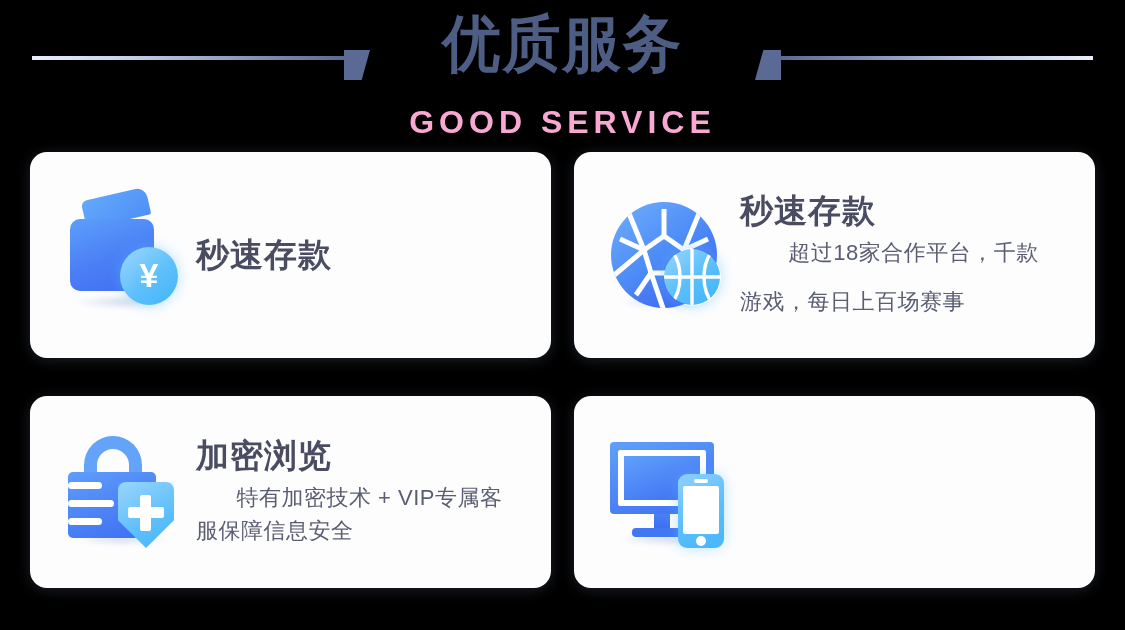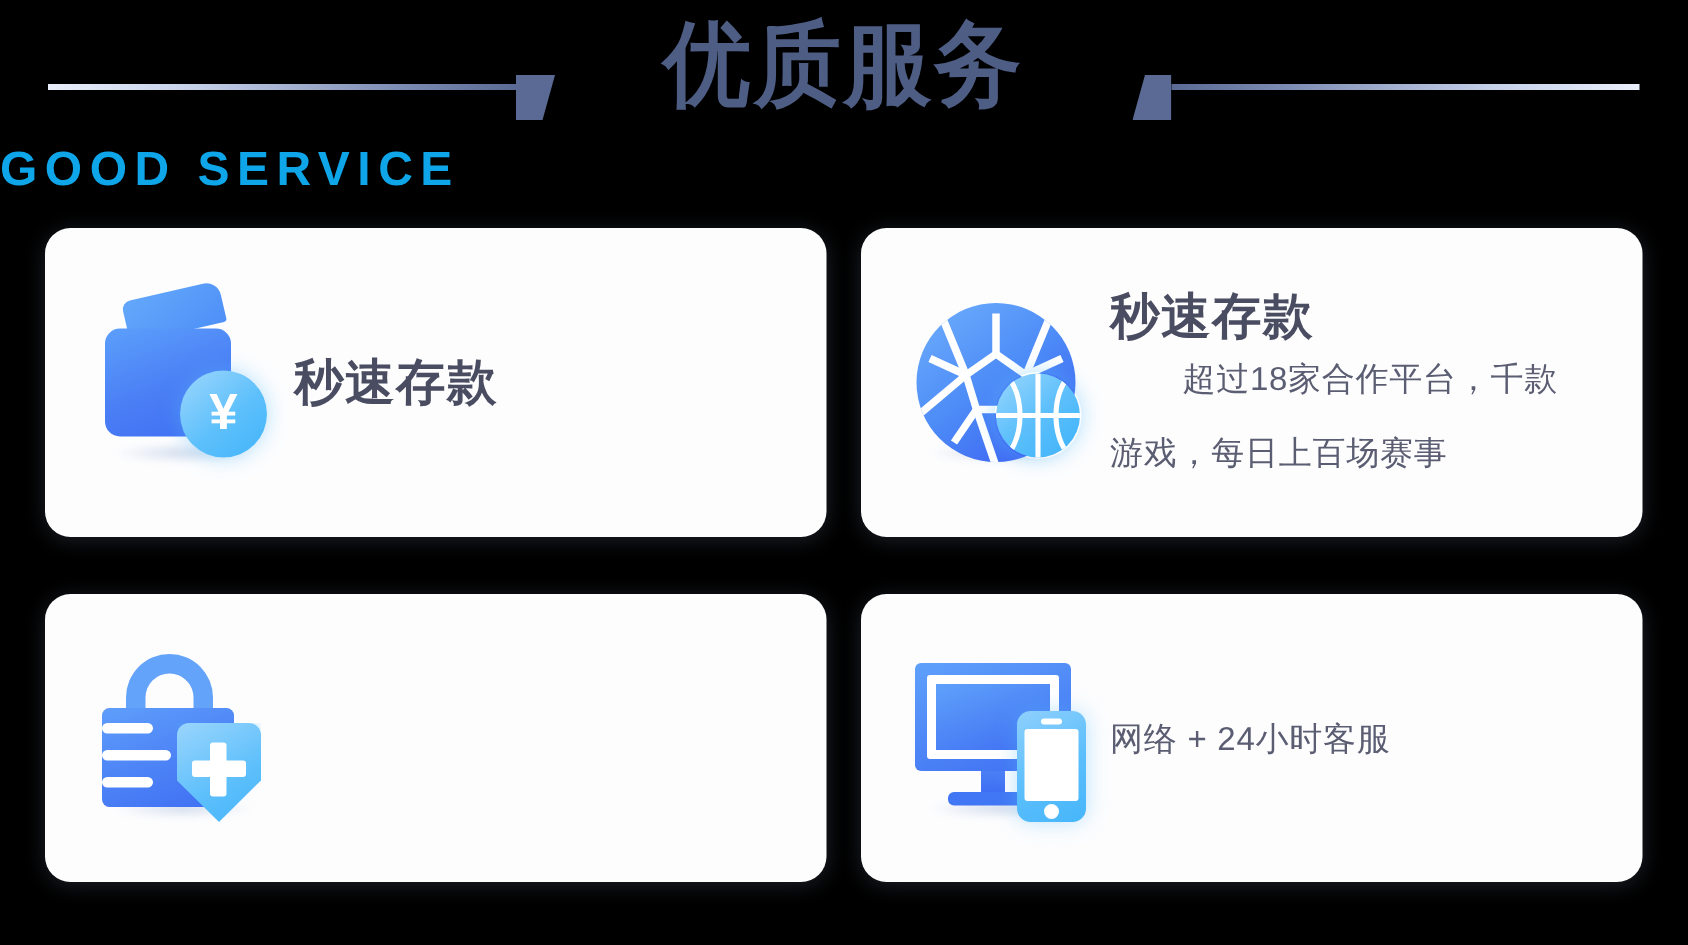--- a/index.html
+++ b/index.html
@@ -32,24 +32,25 @@
   .hdr-title{
     position:absolute; top:8px; left:0; width:1125px;
     text-align:center;
     font-size:62px; line-height:72px;
     font-weight:bold;
     color:#4e5d84;
     letter-spacing:2px;
     transform:scaleX(0.94);
   }
   .hdr-sub{
-    position:absolute; top:94px; left:0; width:1125px;
+    position:absolute; top:104px; left:0; width:1125px;
+    text-align:center;
     font-size:32px; line-height:36px;
     font-weight:bold;
-    color:#0ea5e9;
+    color:#f9a8d4;
     letter-spacing:5px;
   }
 
   
   .grid{
     position:absolute; left:30px; top:152px;
     width:1065px; height:436px;
     display:grid;
     grid-template-columns:521px 521px;
     grid-template-rows:206px 192px;
@@ -327,34 +328,38 @@
         <div class="ico-shadow"></div>
         <div class="l-shackle"></div>
         <div class="l-body"></div>
         <div class="l-slot s1"></div>
         <div class="l-slot s2"></div>
         <div class="l-slot s3"></div>
         <div class="l-shield"></div>
         <div class="l-cross-h"></div>
         <div class="l-cross-v"></div>
       </div>
+      <div class="txt">
+        <div class="card-title">加密浏览</div>
+        <div class="card-desc two">特有加密技术 + VIP专属客</div>
+        <div class="card-desc" style="margin-top:0">服保障信息安全</div>
+      </div>
     </div>
 
     <div class="card">
       <div class="icon-wrap">
         <div class="ico-shadow"></div>
         <div class="m-outer"></div>
         <div class="m-inner"></div>
         <div class="m-screen"></div>
         <div class="m-neck"></div>
         <div class="m-base"></div>
         <div class="p-body"></div>
         <div class="p-screen"></div>
         <div class="p-speaker"></div>
         <div class="p-home"></div>
       </div>
       <div class="txt">
-        <div class="card-desc" style="margin-top:0">网络 + 24小时客服</div>
       </div>
     </div>
 
   </div>
 </div>
 
 </body></html>

